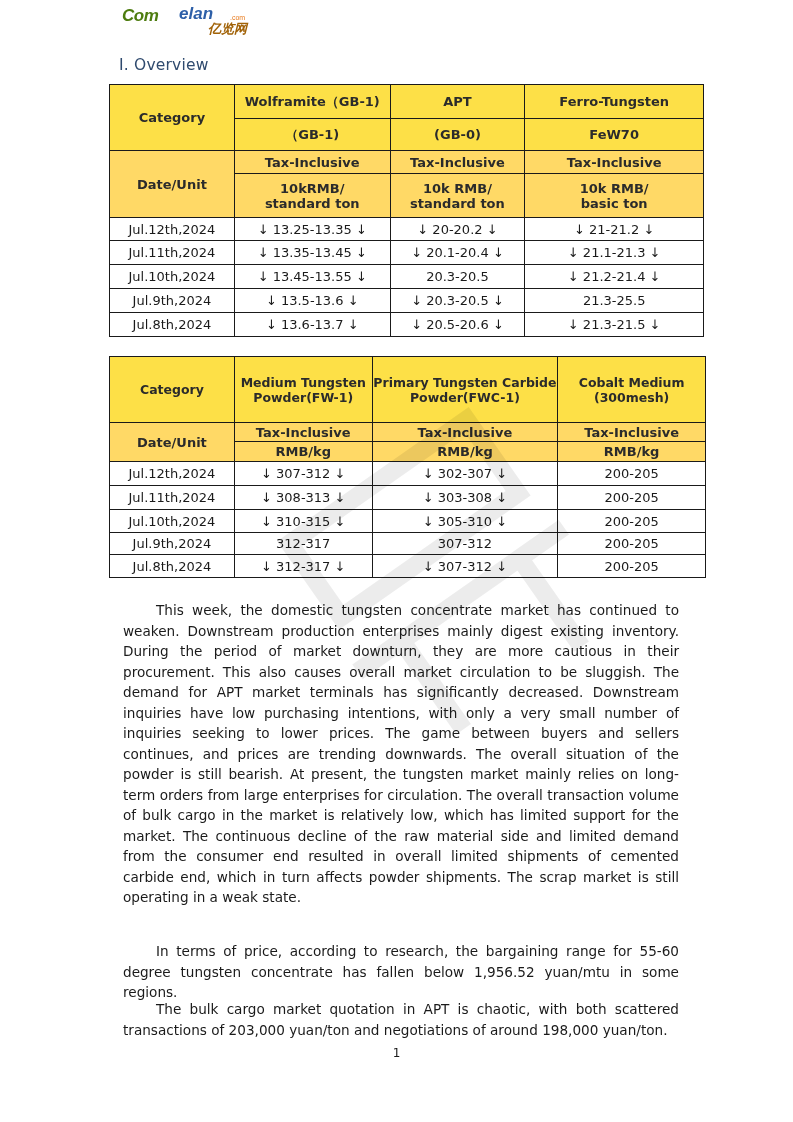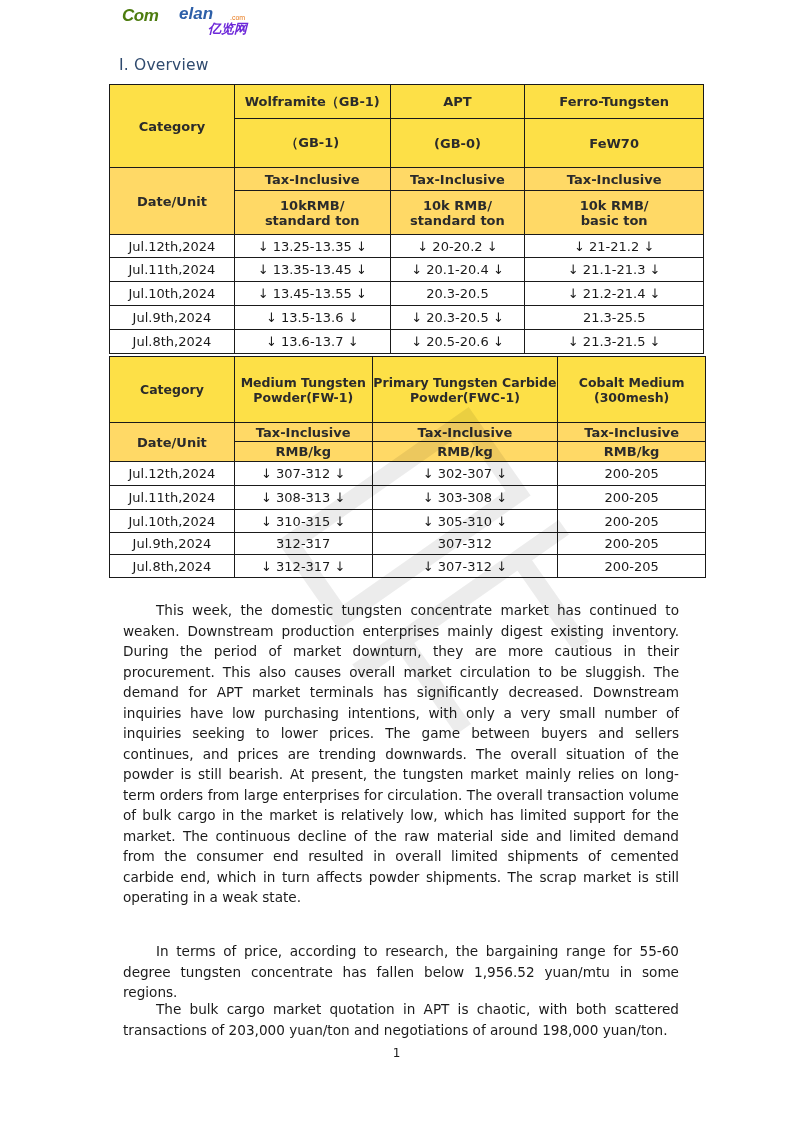--- a/index.html
+++ b/index.html
@@ -4,21 +4,21 @@
   <style>
     html, body { margin: 0; padding: 0; background: #ffffff; }
     body { width: 793px; height: 1122px; position: relative; overflow: hidden;
            font-family: "DejaVu Sans", sans-serif; color: #1a1a1a; }
     .logo { position: absolute; left: 122px; top: 6px; width: 140px; height: 30px; }
     .logo .com { position: absolute; left: 0; top: 0; font-family: "Liberation Sans", sans-serif;
                  font-weight: bold; font-size: 17px; color: #4d7c0f; letter-spacing: -0.5px; font-style: italic; }
     .logo .elan { position: absolute; left: 57px; top: -2px; font-family: "Liberation Sans", sans-serif;
                   font-weight: bold; font-size: 17px; color: #2d5fa8; font-style: italic; }
     .logo .dotcom { position: absolute; left: 108px; top: 8px; font-size: 7px; color: #e87a1c; font-family: "Liberation Sans", sans-serif; }
-    .logo .cn { position: absolute; left: 86px; top: 14px; font-size: 13px; font-weight: bold; color: #6d28d9; letter-spacing: 0px; font-style: italic; }
+    .logo .cn { position: absolute; left: 86px; top: 14px; font-size: 13px; font-weight: bold; color: #a16207; letter-spacing: 0px; font-style: italic; }
     .section-title { position: absolute; left: 119px; top: 56px; font-family: "DejaVu Sans", sans-serif;
                      font-size: 15.5px; color: #2f4a6e; letter-spacing: 0.2px; }
     table.price { position: absolute; border-collapse: collapse; font-size: 13px; }
     table.price td { border: 1px solid #1a1a1a; text-align: center; padding: 0; }
     .hdr { background: #fde047; font-weight: bold; color: #2b2b2b; }
     .sub { background: #ffd966; font-weight: bold; color: #2b2b2b; }
     .cell { background: #ffffff; color: #1a1a1a; font-size: 13px; }
     #t1 { left: 109px; top: 84px; width: 595px; }
     #t2 { left: 109px; top: 356px; width: 597px; }
     #t1 td { font-size: 13px; }
@@ -48,21 +48,21 @@
       <col style="width:135px">
       <col style="width:179px">
     </colgroup>
   <tbody>
       <tr style="height:34px">
     <td class="hdr" rowspan="2">Category</td>
     <td class="hdr">Wolframite（GB-1)</td>
     <td class="hdr">APT</td>
     <td class="hdr">Ferro-Tungsten</td>
   </tr>
-  <tr style="height:49px">
+  <tr style="height:32px">
     <td class="hdr">（GB-1)</td>
     <td class="hdr">(GB-0)</td>
     <td class="hdr">FeW70</td>
   </tr>
   <tr style="height:23px">
     <td class="sub" rowspan="2">Date/Unit</td>
     <td class="sub">Tax-Inclusive</td>
     <td class="sub">Tax-Inclusive</td>
     <td class="sub">Tax-Inclusive</td>
   </tr>

